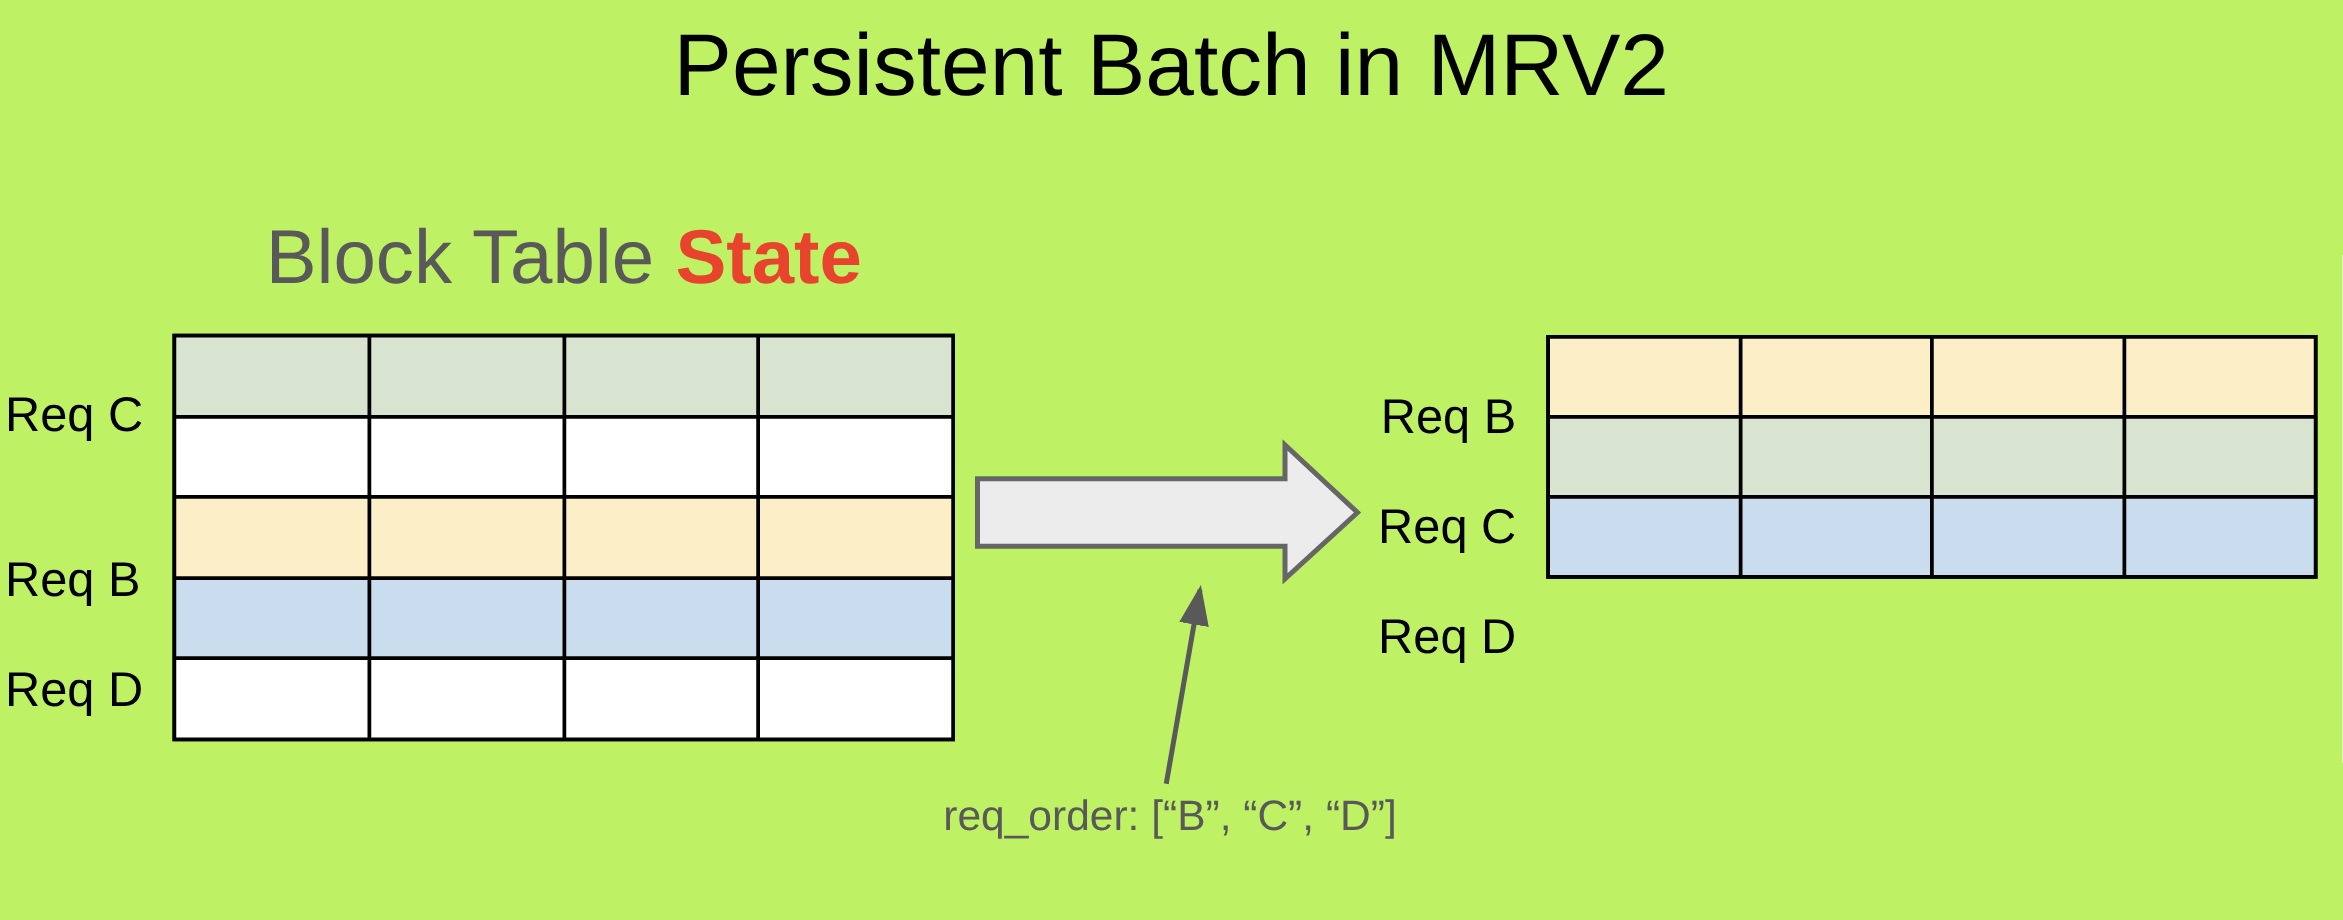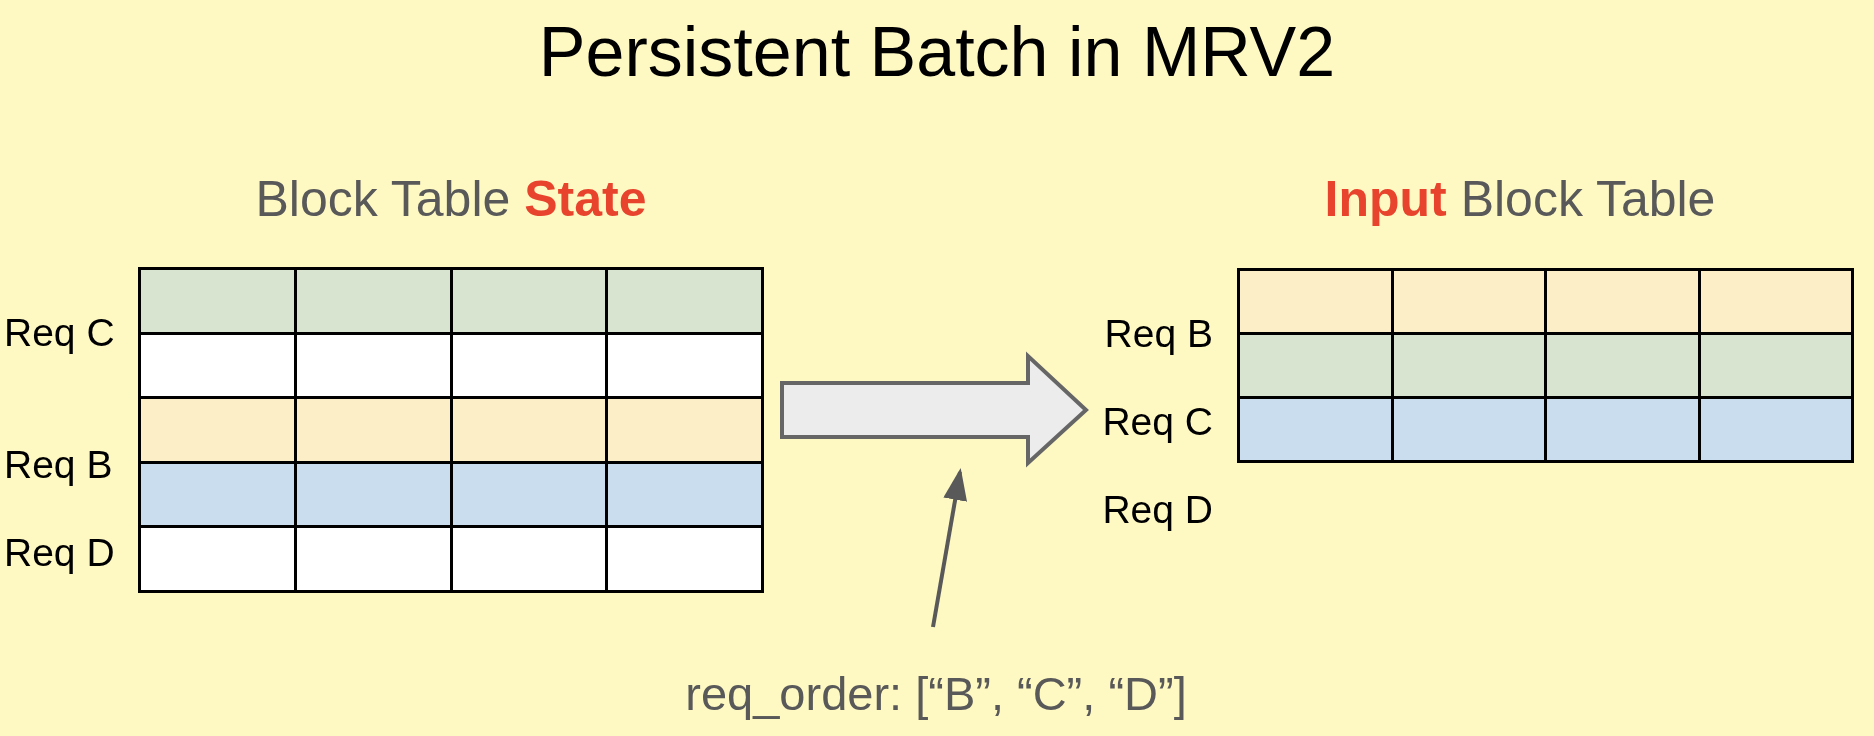--- a/index.html
+++ b/index.html
@@ -1,25 +1,25 @@
 <!DOCTYPE html>
 <html style="--green: #D9E4D0; --yellow: #FCEFC8; --blue: #CADDEE; --white: #FFFFFF; --red_accent: #E8432C; --gray_text: #595959; --arrow_fill: #ECECEC; --arrow_border: #666666; --table_border: #000000;"><head>
 <meta charset="utf-8">
 <style>
   html,body{margin:0;padding:0;background:#fff;}
   .canvas{
-    position:relative;width:1874px;height:736px;background:#fef9c3;
+    position:relative;width:1874px;height:736px;background:#bef264;
     font-family:"Liberation Sans","DejaVu Sans",sans-serif;overflow:hidden;
   }
   .title{
     position:absolute;top:12px;left:0;width:1874px;text-align:center;
     font-size:70px;color:#000;letter-spacing:0px;white-space:nowrap;
   }
   .sec-header{
-    position:absolute;top:170px;text-align:center;font-size:50px;
+    position:absolute;top:170px;text-align:center;font-size:61px;
     color:var(--gray_text);white-space:nowrap;
   }
   .sec-header .accent{color:var(--red_accent);font-weight:bold;}
   .header-left{left:120px;width:662px;}
   .header-right{left:1190px;width:660px;}
   .btable{
     position:absolute;display:grid;gap:3px;background:#000;
     border:3px solid #000;box-sizing:border-box;
   }
   #state-table{left:138px;top:267px;width:626px;height:326px;}
@@ -36,37 +36,34 @@
   .rowlabel{font-size:39px;color:#000;white-space:nowrap;margin-top:44px;}
   .gather-svg{position:absolute;left:770px;top:348px;}
   .gather-label{
     position:absolute;left:782px;top:383px;width:246px;height:54px;
     display:flex;align-items:center;justify-content:center;
     font-size:47px;color:#000;
   }
   .pointer-svg{position:absolute;left:890px;top:450px;}
   .annotation{
     position:absolute;left:576px;top:634px;width:720px;text-align:center;
-    font-size:47px;color:var(--gray_text);white-space:nowrap;margin-top:32px;
+    font-size:34px;color:var(--gray_text);white-space:nowrap;
   }
 </style>
 </head>
 <body>
 
 <div class="canvas">
 
   <div class="title">Persistent Batch in MRV2</div>
 
   <div class="sec-header header-left">
     <span>Block Table </span><span class="accent">State</span>
   </div>
 
-  <div class="sec-header header-right">
-    <span class="accent">Input</span><span> Block Table</span>
-  </div>
 
   <div class="labels" id="state-labels">
       <div class="rowlabel-slot">
         <span class="rowlabel">Req C</span>
       </div>
       <div class="rowlabel-slot">
         <span class="rowlabel"></span>
       </div>
       <div class="rowlabel-slot">
         <span class="rowlabel">Req B</span>

